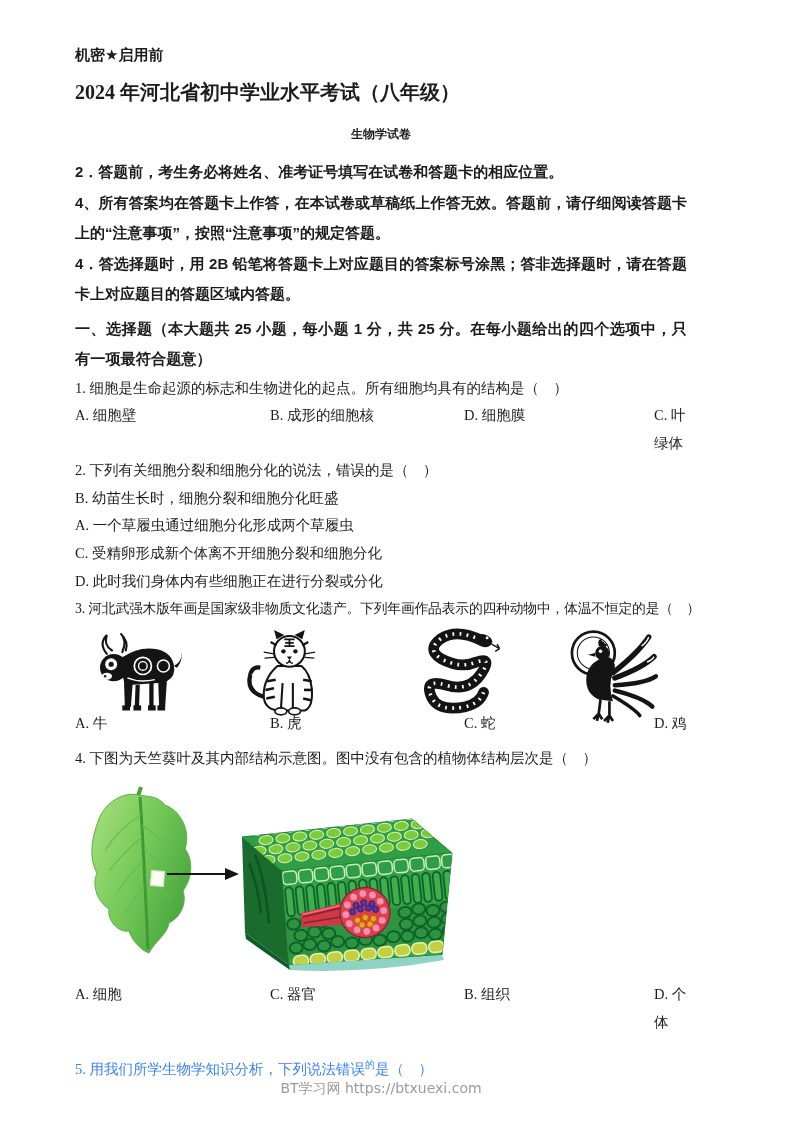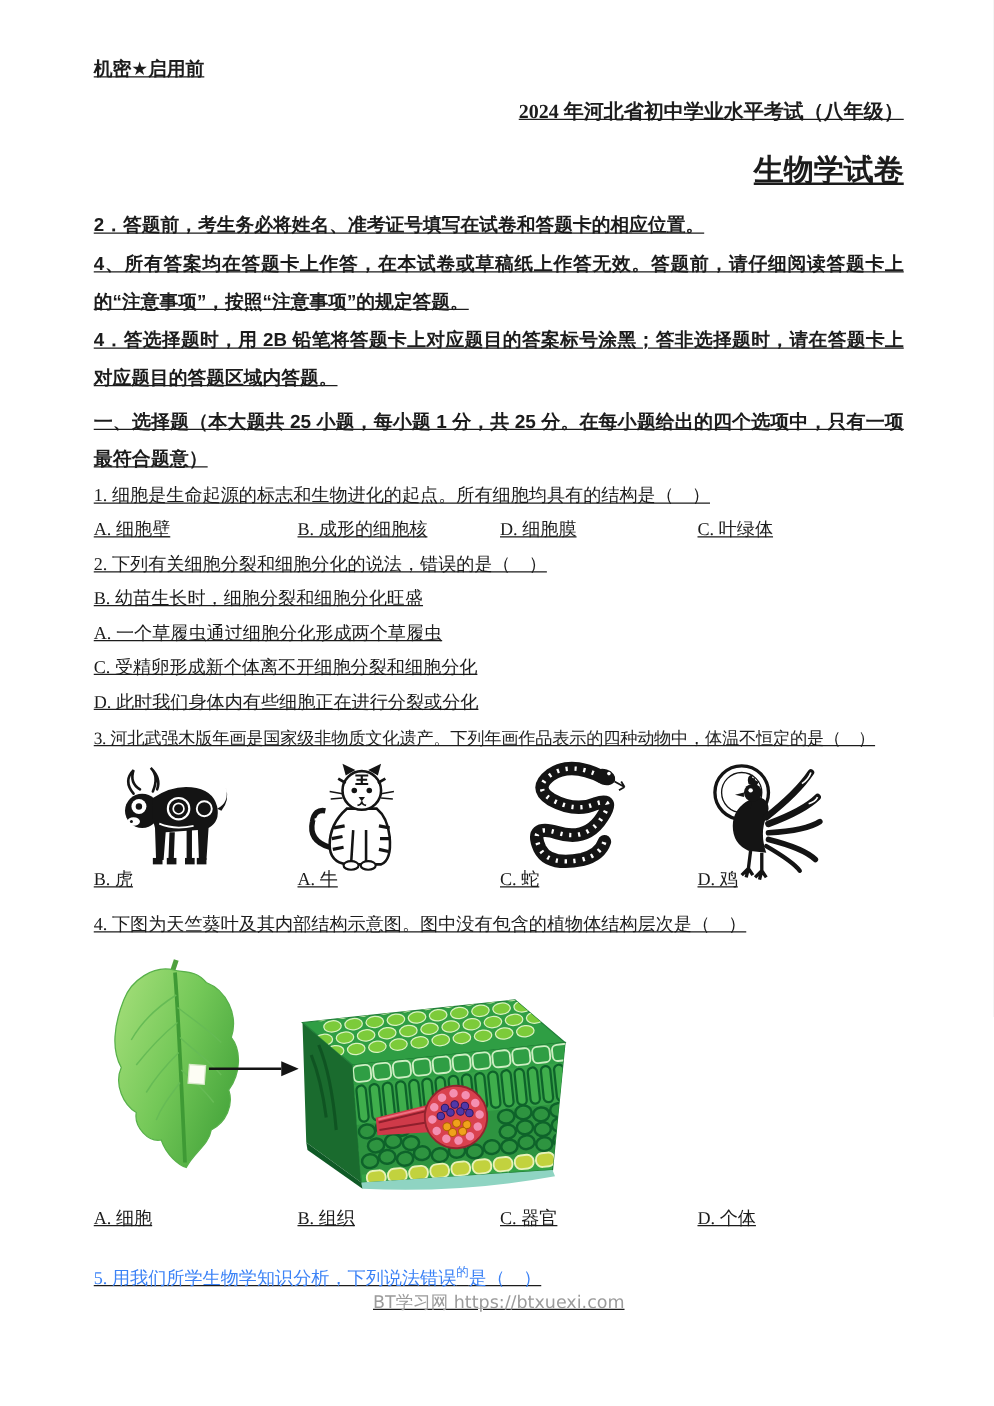--- a/index.html
+++ b/index.html
@@ -1,45 +1,45 @@
 <!DOCTYPE html>
 <html><head>
 <meta charset="utf-8">
 <style>
   html,body { margin:0; padding:0; background:#e8e8e8; }
   .page {
     width:795px; height:1125px; margin:0 auto; background:#ffffff;
     position:relative; overflow:hidden; color:#1c1c1c;
     font-family:"Liberation Serif","DejaVu Serif",serif;
   }
-  .content { padding:46px 72px 0 75px;text-decoration:underline; }
+  .content { padding:46px 108px 0 75px; }
   .confidential {
     font-family:"Liberation Sans","DejaVu Sans",sans-serif;
     font-weight:700; font-size:15px; margin-bottom:14px;
   }
   .title {
-    margin:4px 0 6px; text-align:right; font-weight:700; font-size:16px;
+    margin:4px 0 6px; text-align:left; font-weight:700; font-size:20px;
   }
   .subtitle {
-    margin:20px 0 0; text-align:right; font-weight:700; font-size:24px;
+    margin:20px 0 0; text-align:center; font-weight:700; font-size:12px;
   }
   .notices { margin-top:14px; }
   .notices p {
     margin:0; font-family:"Liberation Sans","DejaVu Sans",sans-serif;
     font-weight:700; font-size:15px; line-height:30.5px; text-align:justify;
   }
   .section-heading {
     margin:4px 0 0; font-family:"Liberation Sans","DejaVu Sans",sans-serif;
     font-weight:700; font-size:15.2px; line-height:30.5px; text-align:justify;
   }
   .q { margin:0; font-size:14.5px; line-height:27.6px; }
   .q.nowrap { white-space:nowrap; font-size:13.8px; letter-spacing:-0.2px; }
   .opts {
     display:grid; grid-template-columns:163px 162px 158px auto;
-    font-size:14.5px; line-height:27.6px;
+    font-size:14.5px; line-height:27.6px;gap:32px;
   }
   .opts span { display:block; }
   .option-line { margin:0; font-size:14.5px; line-height:27.6px; }
   .prints {
     display:grid; grid-template-columns:163px 162px 158px auto;
     height:97px; margin-top:3px;
   }
   .prints .cell { position:relative; }
   .print-labels { margin-top:-13px; position:relative; z-index:2; }
   .figure { position:relative; height:198px; margin-top:10px; }
@@ -168,22 +168,22 @@
           </g>
           <path d="M88,22 Q94,18 96,12 M94,40 Q100,38 102,34" stroke="#ffffff" stroke-width="1.5" fill="none"></path>
           <g stroke="#141414" stroke-width="3" fill="none">
             <path d="M42,82 L40,98 M40,98 L34,104 M40,98 L44,104 M40,98 L38,106"></path>
             <path d="M52,84 L52,100 M52,100 L46,106 M52,100 L56,106 M52,100 L50,108"></path>
           </g>
         </svg>
       </div>
     </div>
     <div class="opts print-labels">
+      <span>A. 牛</span>
       <span>B. 虎</span>
-      <span>A. 牛</span>
       <span>C. 蛇</span>
       <span>D. 鸡</span>
     </div>
 
     <p class="q" style="margin-top:8px">4. 下图为天竺葵叶及其内部结构示意图。图中没有包含的植物体结构层次是（　）</p>
     <div class="figure">
 
       <svg width="112" height="170" viewBox="0 0 112 170" style="position:absolute;left:10px;top:2px">
         <defs>
           <linearGradient id="lg" x1="0" y1="0" x2="1" y2="0.6">
@@ -400,22 +400,22 @@
             </g>
           </g>
         </g>
 
         <path d="M62,152 L215,142 L217,147 Q140,161 63,157 Z" fill="#8fd4c2"></path>
         <path d="M18,120 L62,152 L63,157 L19,126 Z" fill="#0f5a26"></path>
       </svg>
     </div>
     <div class="opts">
       <span>A. 细胞</span>
+      <span>C. 器官</span>
       <span>B. 组织</span>
-      <span>C. 器官</span>
       <span>D. 个体</span>
     </div>
 
     <p class="q q5"><span>5. 用我们所学生物学知识分析，下列说法错误</span><sup>的</sup><span>是（　）</span></p>
 
     <div class="watermark">BT学习网 https://btxuexi.com</div>
 
   </div>
 </div>
 

